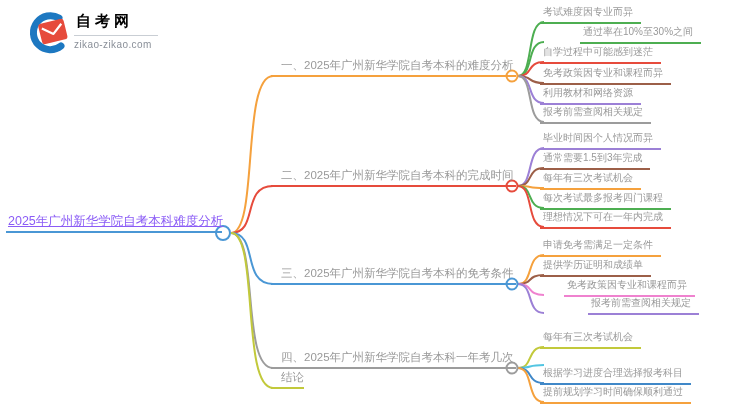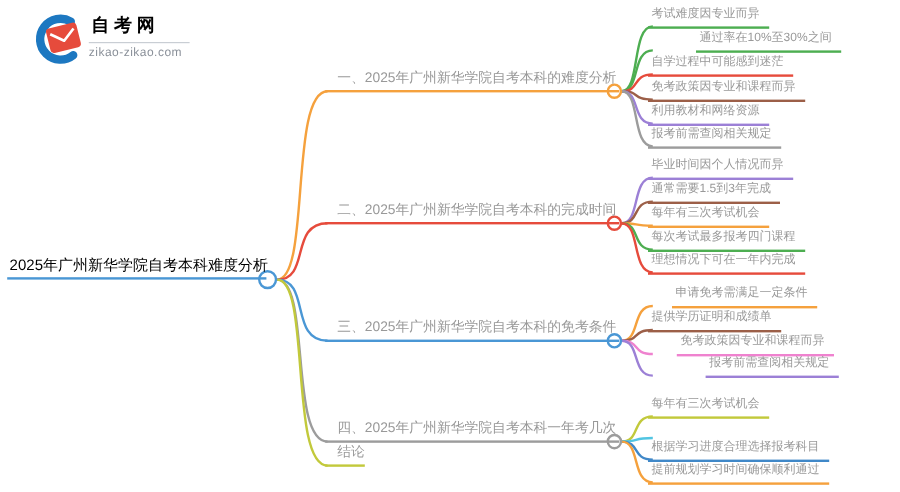--- a/index.html
+++ b/index.html
@@ -5,21 +5,21 @@
   html,body{margin:0;padding:0;background:#fff;}
   #canvas{
     position:relative;width:750px;height:410px;background:#ffffff;overflow:hidden;
     font-family:"Liberation Sans","DejaVu Sans",sans-serif;
   }
   #edges{position:absolute;left:0;top:0;pointer-events:none;}
   .node{
     position:absolute;color:#999;white-space:nowrap;line-height:16px;
     border-bottom:2px solid #999;background:transparent;
   }
-  .root-node{font-size:12.5px;color:#000000;text-align:center;padding:0 2px 2px 2px;}
+  .root-node{font-size:12.5px;color:#8b5cf6;text-align:center;padding:0 2px 2px 2px;text-decoration:underline;}
   .branch-node{font-size:11.5px;padding:0 0 2px 10px;}
   .leaf-node{font-size:10px;padding:0 8px 2px 3px;}
   
   #logo{position:absolute;left:28px;top:10px;width:130px;height:46px;}
   #logo .cap{position:absolute;left:0;top:1px;}
   #logo .brand{position:absolute;left:48px;top:2px;font-size:15px;font-weight:bold;
     letter-spacing:4px;color:#000000;}
   #logo .rule{position:absolute;left:46px;top:25px;width:84px;height:1px;background:#c9ced4;}
   #logo .domain{position:absolute;left:46px;top:29px;font-size:10px;color:#8a9099;letter-spacing:.4px;}
 </style>
@@ -81,21 +81,21 @@
     <div class="node leaf-node" style="left: 540px; top: 65px; border-bottom-color: rgb(156, 95, 72);">免考政策因专业和课程而异</div>
     <div class="node leaf-node" style="left: 540px; top: 85px; border-bottom-color: rgb(156, 128, 214);">利用教材和网络资源</div>
     <div class="node leaf-node" style="left: 540px; top: 104px; border-bottom-color: rgb(156, 156, 156);">报考前需查阅相关规定</div>
     <div class="node branch-node" style="left: 271px; top: 167px; border-bottom-color: rgb(230, 75, 60); width: 235px;">二、2025年广州新华学院自考本科的完成时间</div>
     <div class="node leaf-node" style="left: 540px; top: 130px; border-bottom-color: rgb(156, 128, 214);">毕业时间因个人情况而异</div>
     <div class="node leaf-node" style="left: 540px; top: 150px; border-bottom-color: rgb(156, 95, 72);">通常需要1.5到3年完成</div>
     <div class="node leaf-node" style="left: 540px; top: 170px; border-bottom-color: rgb(245, 161, 61);">每年有三次考试机会</div>
     <div class="node leaf-node" style="left: 540px; top: 190px; border-bottom-color: rgb(77, 174, 81);">每次考试最多报考四门课程</div>
     <div class="node leaf-node" style="left: 540px; top: 209px; border-bottom-color: rgb(230, 75, 60);">理想情况下可在一年内完成</div>
     <div class="node branch-node" style="left: 271px; top: 265px; border-bottom-color: rgb(74, 151, 213); width: 235px;">三、2025年广州新华学院自考本科的免考条件</div>
-    <div class="node leaf-node" style="left: 540px; top: 237px; border-bottom-color: rgb(245, 161, 61); margin-left: 20px;">申请免考需满足一定条件</div>
+    <div class="node leaf-node" style="left: 540px; top: 237px; border-bottom-color: rgb(245, 161, 61);">申请免考需满足一定条件</div>
     <div class="node leaf-node" style="left: 540px; top: 257px; border-bottom-color: rgb(156, 95, 72);">提供学历证明和成绩单</div>
     <div class="node leaf-node" style="left: 540px; top: 277px; border-bottom-color: rgb(239, 130, 207); margin-left: 24px;">免考政策因专业和课程而异</div>
     <div class="node leaf-node" style="left: 540px; top: 295px; border-bottom-color: rgb(156, 128, 214); margin-left: 48px;">报考前需查阅相关规定</div>
     <div class="node branch-node" style="left: 271px; top: 349px; border-bottom-color: rgb(156, 156, 156); width: 235px;">四、2025年广州新华学院自考本科一年考几次</div>
     <div class="node leaf-node" style="left: 540px; top: 329px; border-bottom-color: rgb(194, 201, 59);">每年有三次考试机会</div>
     <div class="node leaf-node" style="left: 540px; top: 365px; border-bottom-color: rgb(64, 136, 200);">根据学习进度合理选择报考科目</div>
     <div class="node leaf-node" style="left: 540px; top: 384px; border-bottom-color: rgb(245, 161, 61);">提前规划学习时间确保顺利通过</div>
     <div class="node branch-node" style="left: 271px; top: 369px; border-bottom-color: rgb(194, 201, 59);">结论</div>
   </div>
 

